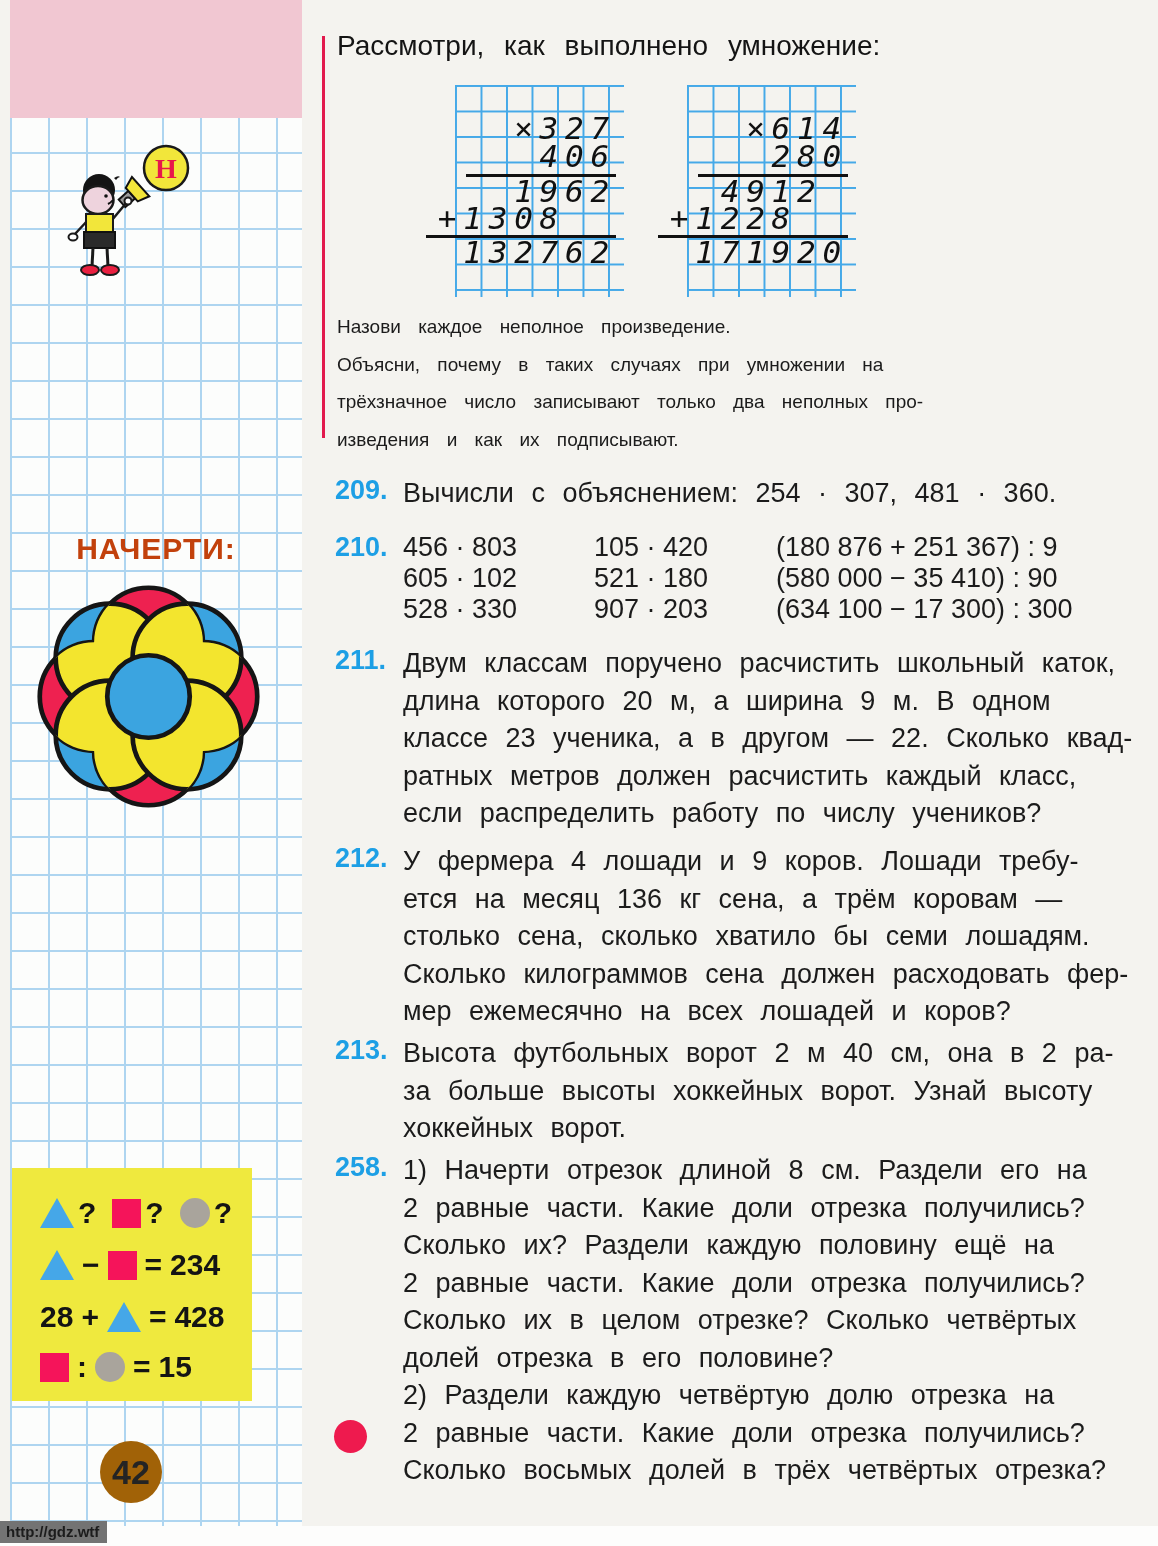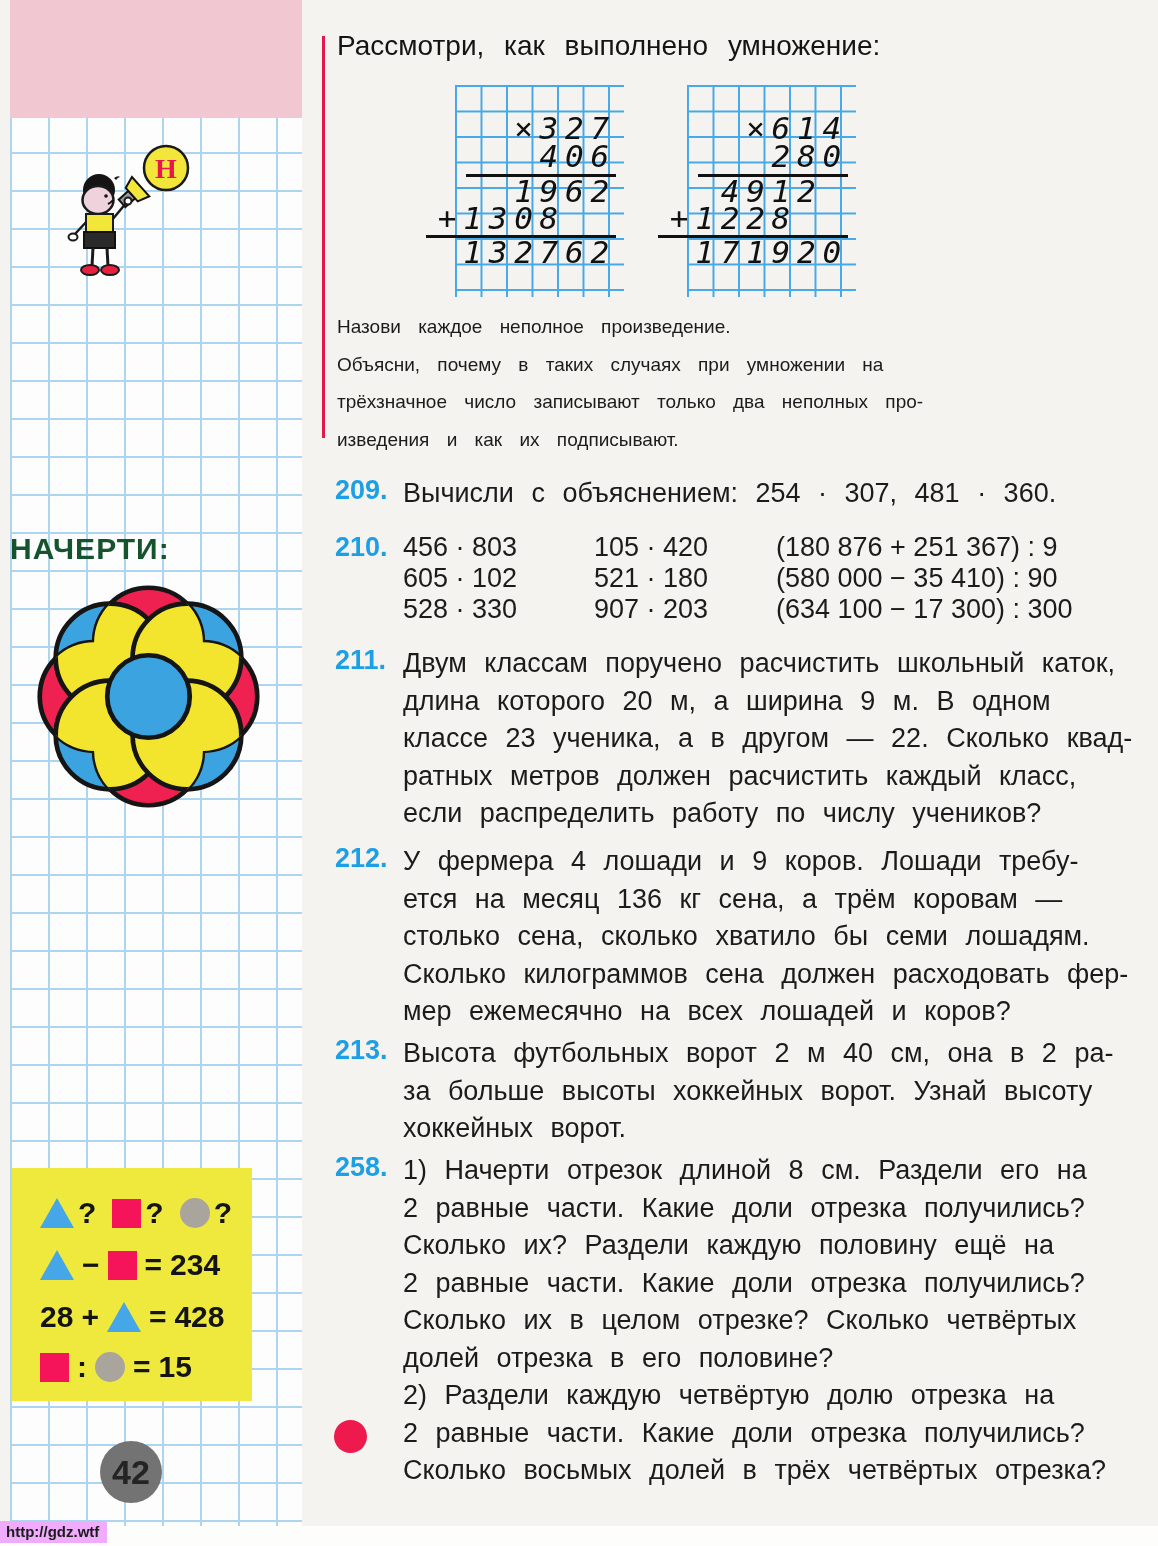--- a/index.html
+++ b/index.html
@@ -5,42 +5,42 @@
   html,body{margin:0;padding:0;}
   .page{position:relative;width:1158px;height:1546px;background:#f4f3ef;overflow:hidden;
         font-family:"Liberation Sans",sans-serif;color:#1b1b1b;}
   
   .sidebar{position:absolute;left:10px;top:0;width:292px;height:1526px;background:#fcfdfc;
     background-image:linear-gradient(to right,#aed5f0 2px,transparent 2px),
                      linear-gradient(to bottom,#aed5f0 2px,transparent 2px);
     background-size:38px 38px;}
   .pink-block{position:absolute;left:10px;top:0;width:292px;height:118px;background:#f1c7d2;}
   .boy{position:absolute;left:52px;top:134px;width:170px;height:155px;}
-  .side-heading{position:absolute;left:10px;width:292px;text-align:left;
-    color:#14532d;font-weight:bold;font-size:30px;letter-spacing:1px;}
+  .side-heading{position:absolute;left:10px;width:292px;text-align:center;
+    color:#c2410c;font-weight:bold;font-size:30px;letter-spacing:1px;}
   .nacherti{top:532px;}
   .golovolomka{top:1116px;font-size:29px;}
   .rosette{position:absolute;left:36px;top:584px;width:225px;height:225px;}
   .puzzle-box{position:absolute;left:12px;top:1168px;width:240px;height:233px;background:#efe93e;}
   .pz-row{position:absolute;left:28px;display:flex;align-items:center;gap:8px;
     font-weight:bold;font-size:30px;color:#141414;}
   .pz-r1{top:28px;gap:4px;}
   .pz-r2{top:80px;}
   .pz-r3{top:132px;}
   .pz-r4{top:182px;}
   .tri{width:0;height:0;border-left:17px solid transparent;border-right:17px solid transparent;
        border-bottom:30px solid #45a7e8;display:inline-block;}
   .sq{width:29px;height:29px;background:#f5145a;display:inline-block;}
   .circ{width:30px;height:30px;border-radius:50%;background:#a9a49c;display:inline-block;}
   .pz-gap{width:8px;display:inline-block;}
   .page-circle{position:absolute;left:100px;top:1441px;width:62px;height:62px;border-radius:50%;
-    background:#737373;display:flex;align-items:center;justify-content:center;
+    background:#a16207;display:flex;align-items:center;justify-content:center;
     font-size:34px;font-weight:bold;color:#242424;}
   .bottom-strip{position:absolute;left:0;top:1526px;width:1158px;height:20px;background:#fdfdfc;}
-  .url-chip{position:absolute;left:0;top:1521px;padding:2px 8px 3px 6px;background:#f0abfc;
+  .url-chip{position:absolute;left:0;top:1521px;padding:2px 8px 3px 6px;background:#737373;
     font-size:15px;font-weight:bold;color:#1c1c1c;}
   
   .red-rule{position:absolute;left:322px;top:36px;width:3px;height:402px;background:#e2194d;}
   .intro-title{position:absolute;left:337px;top:30px;width:790px;font-size:28px;
     word-spacing:12px;color:#141414;}
   .grid-patch{position:absolute;top:85px;width:169px;height:212px;
     background-image:linear-gradient(to right,#45a9e8 2px,transparent 2px),
                      linear-gradient(to bottom,#45a9e8 2px,transparent 2px);
     background-size:25.5px 25.5px;}
   .patch-1{left:455px;}

